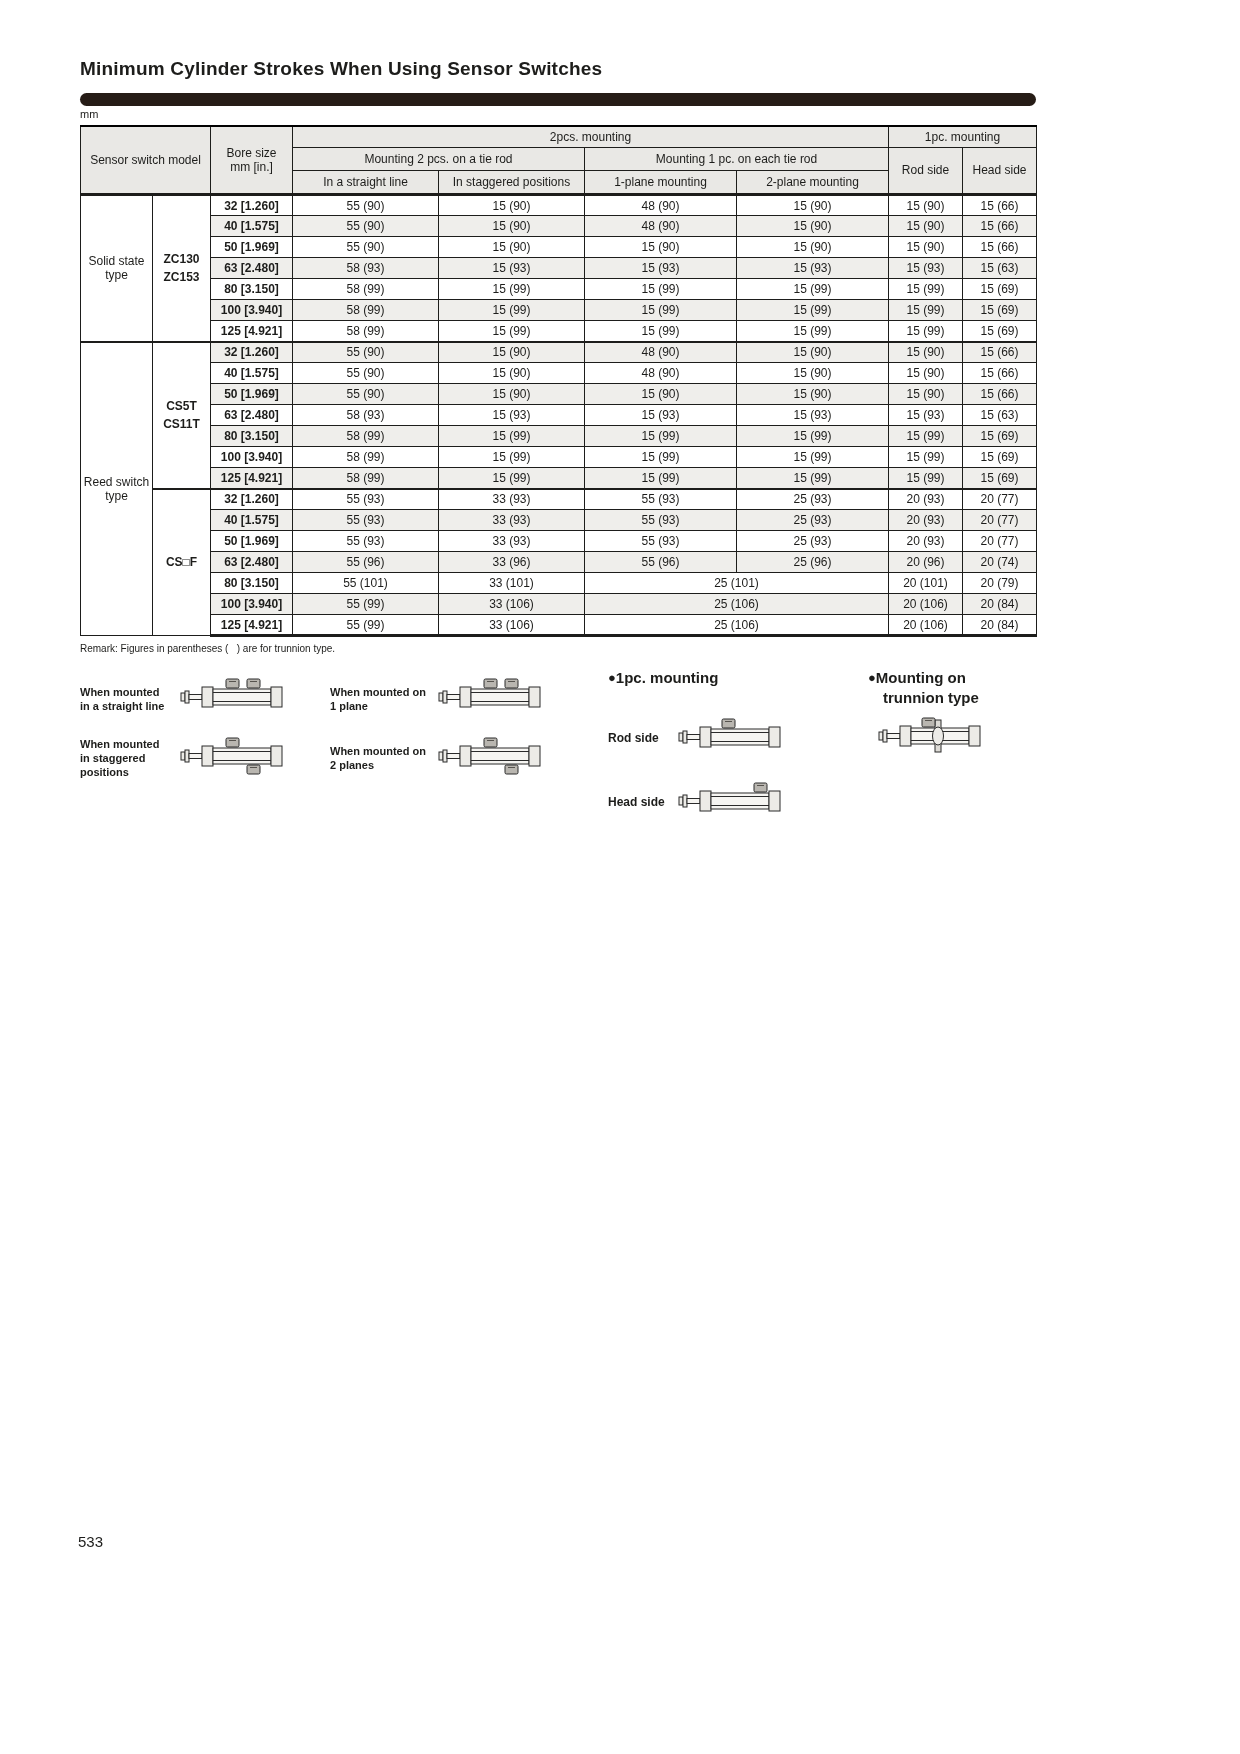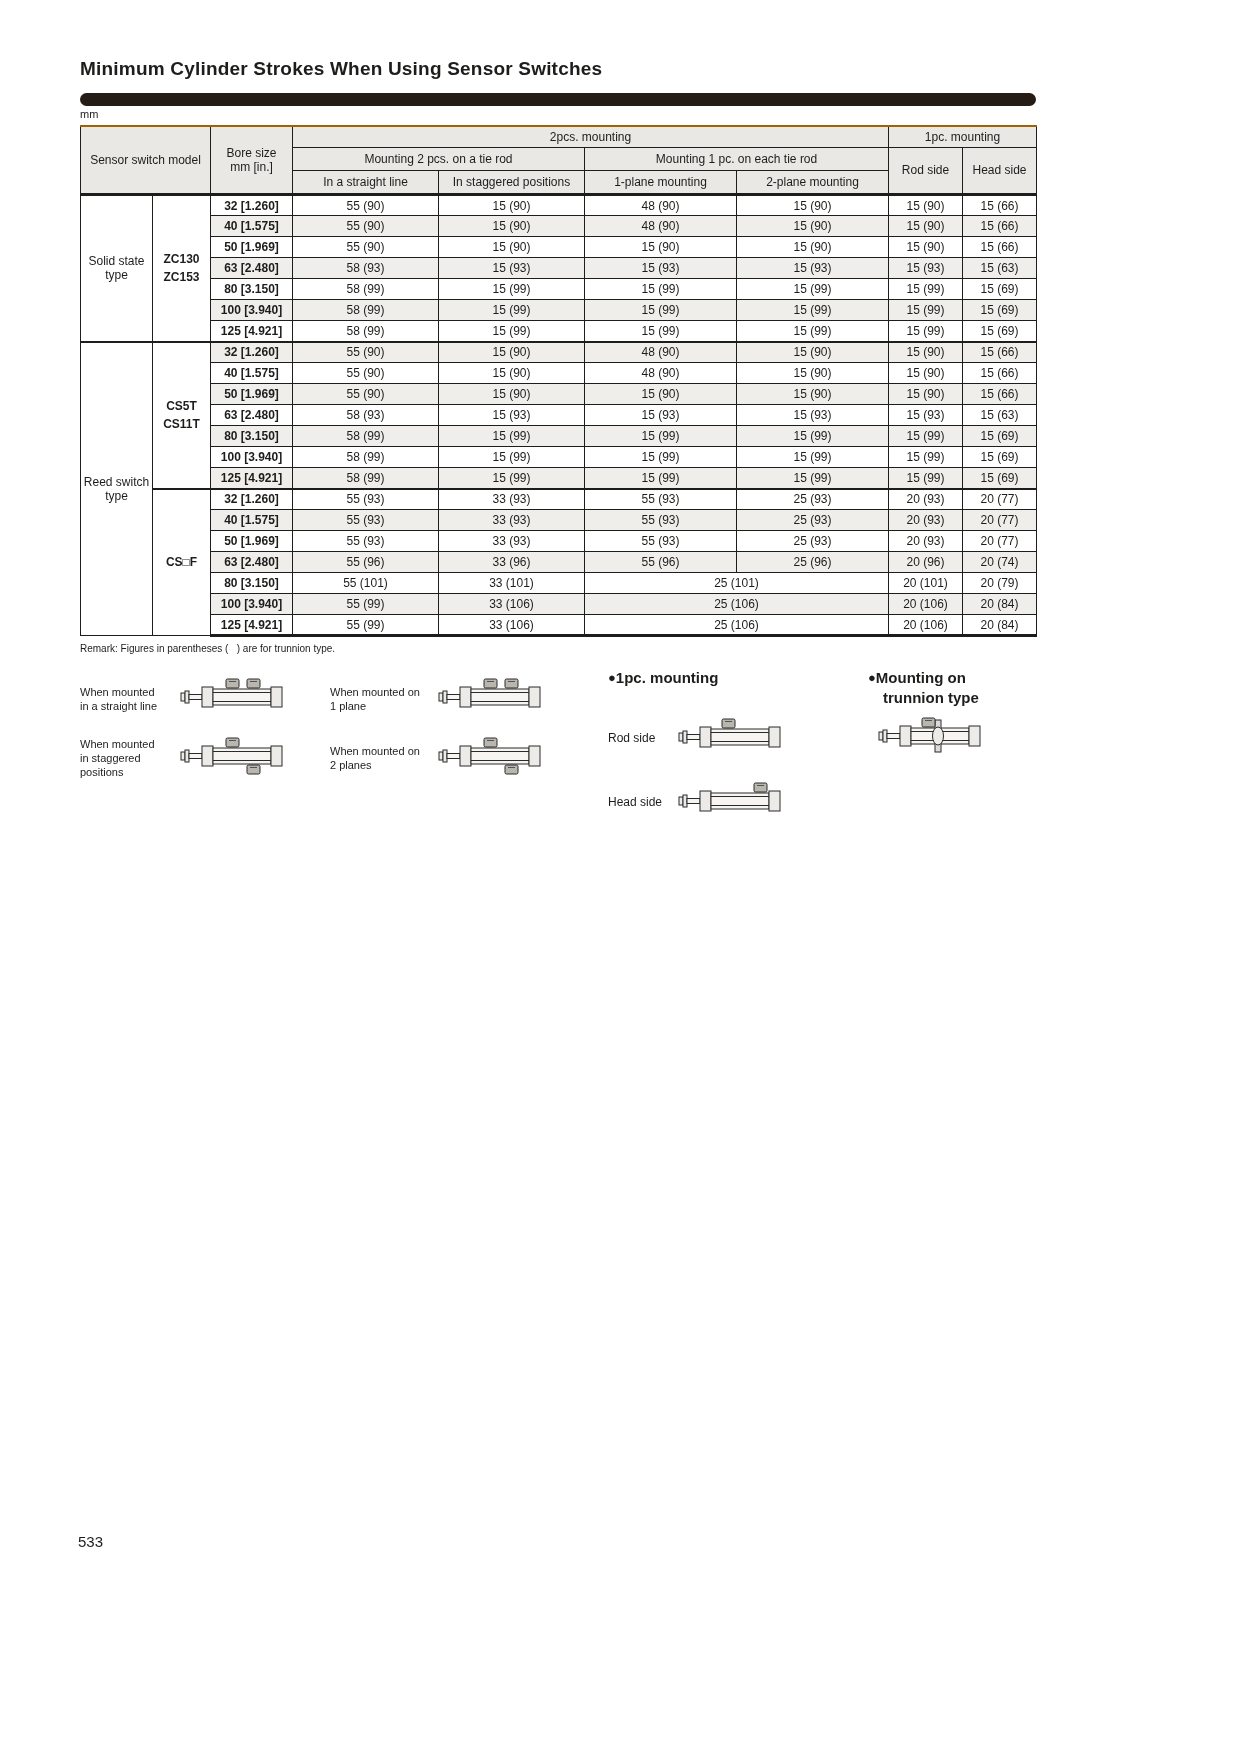--- a/index.html
+++ b/index.html
@@ -16,41 +16,41 @@
     border-collapse:collapse;table-layout:fixed;font-size:12px;
   }
   .stroke-table th,.stroke-table td{
     border:1px solid #1d1d1b;text-align:center;vertical-align:middle;padding:0 2px;
     overflow:hidden;
   }
   .stroke-table thead th{background:#e9e8e5;font-weight:normal;white-space:pre-line;line-height:1.2;}
   .stroke-table thead tr.h1 th{height:20px;}
   .stroke-table thead tr.h2 th{height:22px;}
   .stroke-table thead tr.h3 th{height:22px;}
-  .stroke-table thead tr.h1 th{border-top:2px solid #a16207;}
+  .stroke-table thead tr.h1 th{border-top:2px solid #000000;}
   .stroke-table thead{border-bottom:3px solid #1d1d1b;}
   .stroke-table tbody{border-top:3px solid #1d1d1b;}
   .stroke-table tbody tr{height:21px;}
   .stroke-table tbody tr:last-child td{border-bottom:3px solid #1d1d1b;}
   .stroke-table tbody tr.group-start td{border-top:2px solid #1d1d1b;}
   .stroke-table tbody tr.alt td{background:#efeeeb;}
   .stroke-table td.type-cell,.stroke-table td.model-cell{background:#ffffff !important;}
   .stroke-table td.model-cell{font-weight:bold;line-height:1.5;}
   .stroke-table td.bore-cell{font-weight:bold;}
   .remark{position:absolute;left:80px;top:643px;font-size:10px;white-space:pre-wrap;}
   .diagrams{position:absolute;left:80px;top:668px;width:1120px;height:170px;}
   .d-section{position:absolute;top:0;}
   .d-s1{left:0;width:250px;}
   .d-s2{left:250px;width:268px;}
   .d-s3{left:528px;width:250px;}
   .d-s4{left:788px;width:200px;}
   .d-heading{font-weight:bold;font-size:15px;line-height:1.3;padding-left:15px;text-indent:-15px;white-space:pre-line;}
   .bullet{font-size:13px;vertical-align:1px;}
   .d-item{display:flex;align-items:center;gap:6px;}
-  .d-label{font-weight:normal;font-size:11px;line-height:1.3;white-space:pre-line;}
+  .d-label{font-weight:bold;font-size:11px;line-height:1.3;white-space:pre-line;}
   .d-s1 .d-label{width:94px;}
   .d-s2 .d-label{width:102px;}
   .d-s3 .d-label{width:64px;font-size:12px;}
   .d-s1 .d-item1,.d-s2 .d-item1{margin-top:7px;}
   .d-s1 .d-item2,.d-s2 .d-item2{margin-top:11px;}
   .d-s3 .d-item1{margin-top:27px;}
   .d-s3 .d-item2{margin-top:16px;}
   .d-s4 .d-item1{margin-top:7px;margin-left:10px;}
   .page-number{position:absolute;left:78px;top:1533px;font-size:15px;}
 </style>

